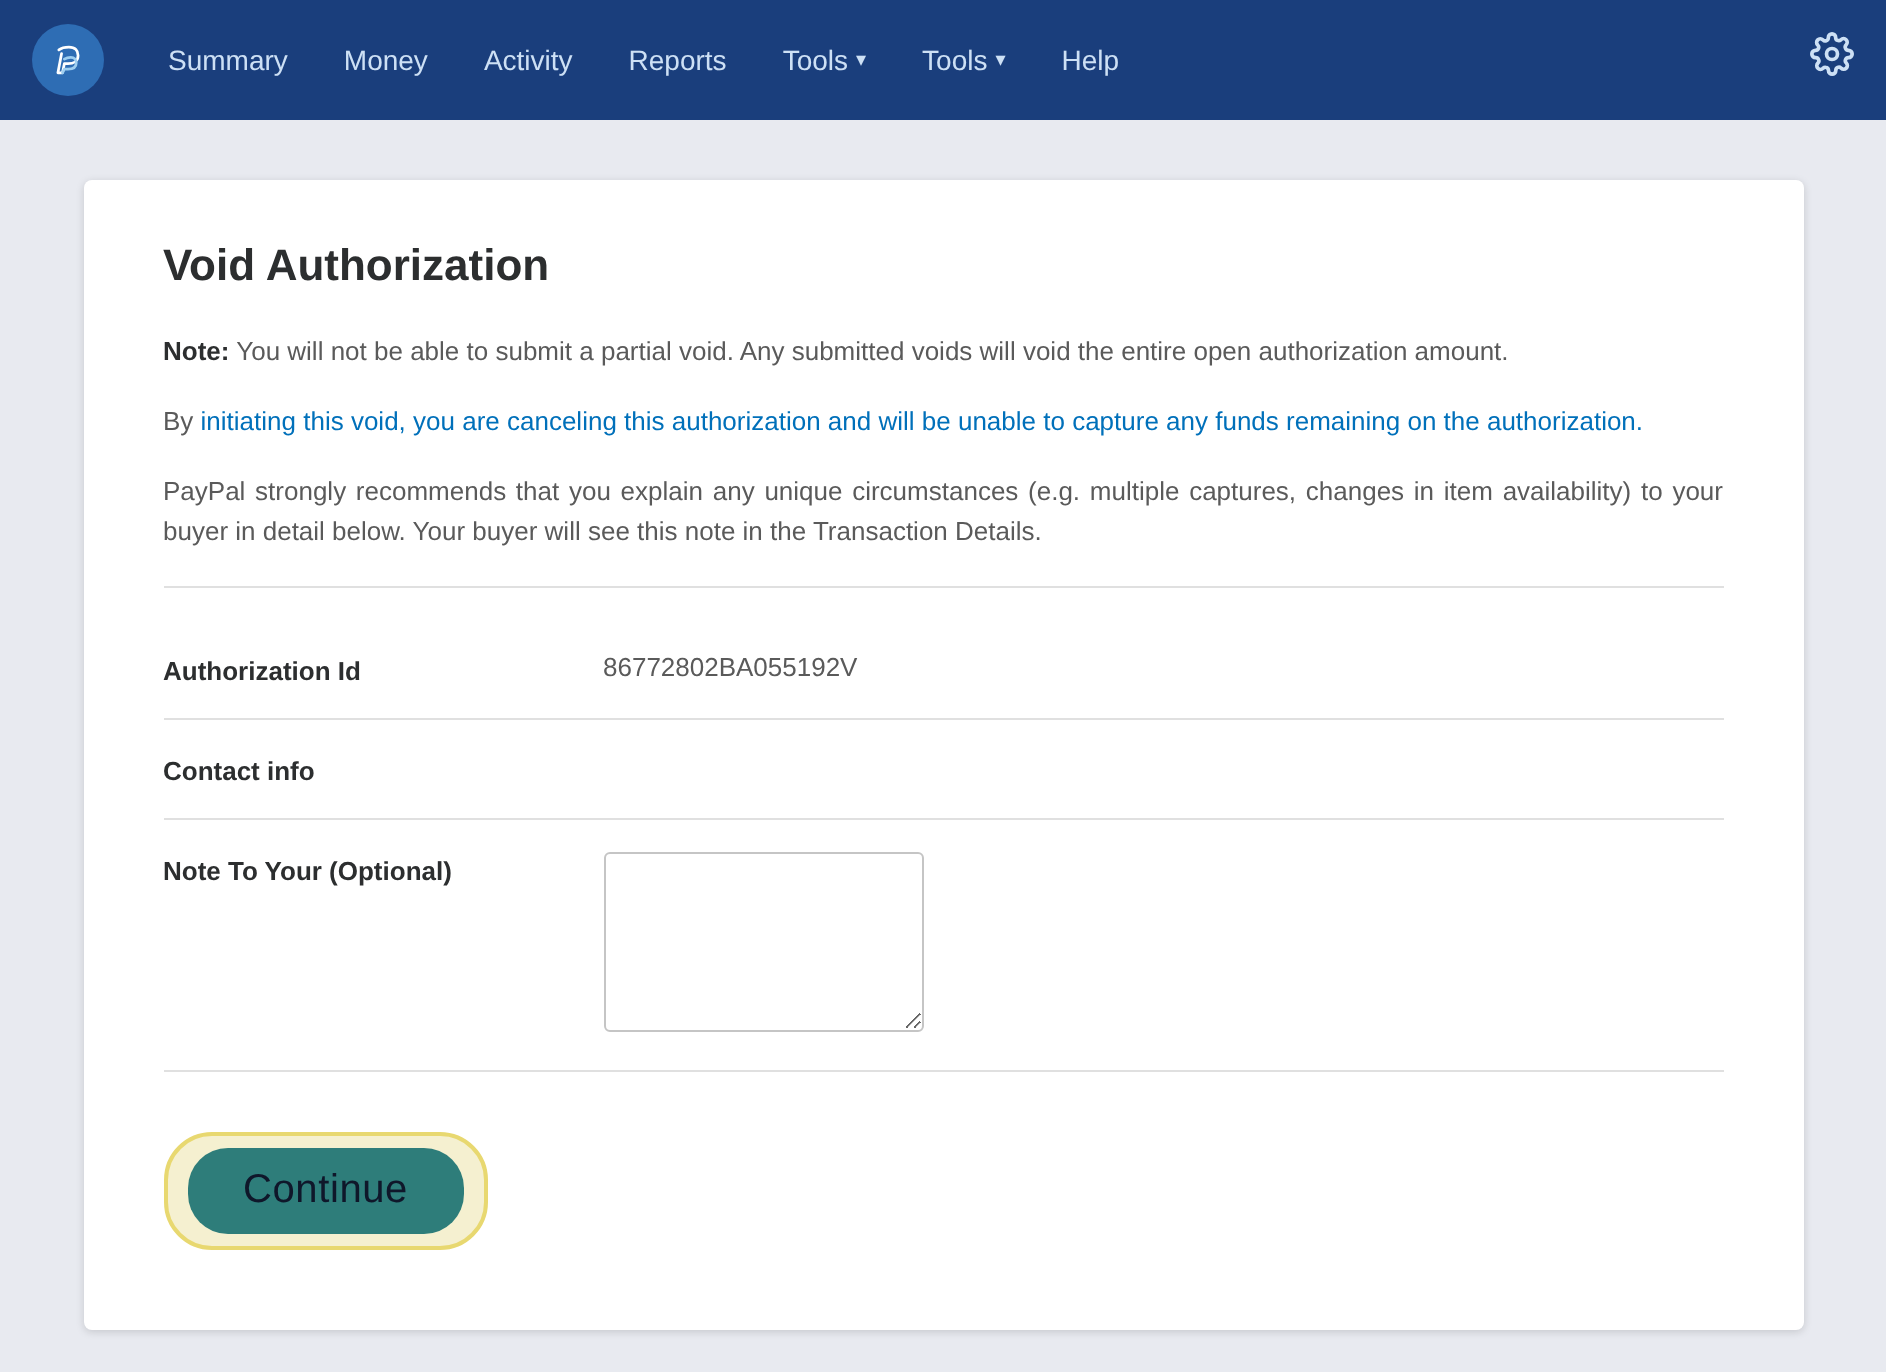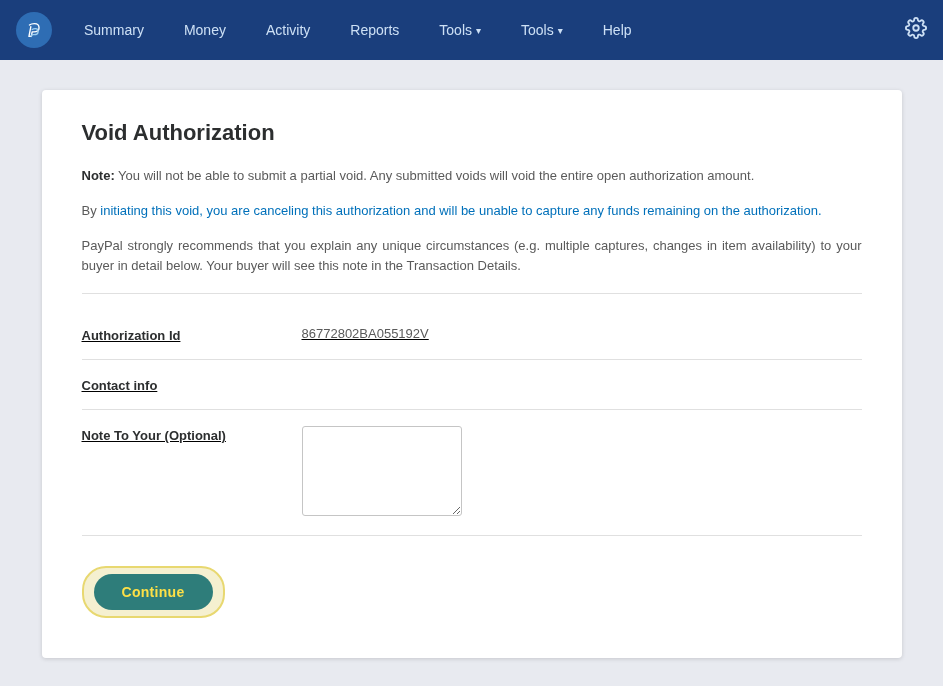--- a/index.html
+++ b/index.html
@@ -26,21 +26,21 @@
       display: flex;
       align-items: center;
       justify-content: center;
       margin-right: 20px;
       flex-shrink: 0;
     }
     .nav-logo svg { width: 22px; height: 22px; }
     .nav-links {
       display: flex;
       align-items: center;
-      gap: 16px;
+      gap: 4px;
       flex: 1;
     }
     .nav-link {
       color: #cde0f5;
       font-size: 14px;
       padding: 8px 12px;
       cursor: pointer;
       border-radius: 4px;
       display: flex;
       align-items: center;
@@ -102,21 +102,20 @@
       border-top: 1px solid #e0e0e0;
       margin: 16px 0;
     }
 
     
     .form-row {
       display: flex;
       align-items: flex-start;
       padding: 16px 0;
       border-bottom: 1px solid #e0e0e0;
-      text-decoration: underline;
     }
     .form-row:last-of-type {
       border-bottom: none;
     }
     .form-label {
       font-size: 13px;
       font-weight: 700;
       color: #2c2e2f;
       width: 220px;
       flex-shrink: 0;
@@ -151,26 +150,26 @@
       background: #f5f0d0;
       border: 2px solid #e8d870;
       border-radius: 24px;
       padding: 6px 10px;
       display: inline-flex;
       align-items: center;
       justify-content: center;
     }
     .btn-continue {
       background: #2e7d7a;
-      color: #fde047;
+      color: #0f172a;
       border: none;
       border-radius: 20px;
       padding: 10px 28px;
-      font-size: 14px;
-      font-weight: 700;
+      font-size: 20px;
+      font-weight: 400;
       cursor: pointer;
       letter-spacing: 0.3px;
     }
   </style>
 </head>
 <body>
 
 <nav>
   <div class="nav-logo">
     <svg viewBox="0 0 24 24" fill="none" xmlns="http://www.w3.org/2000/svg">

